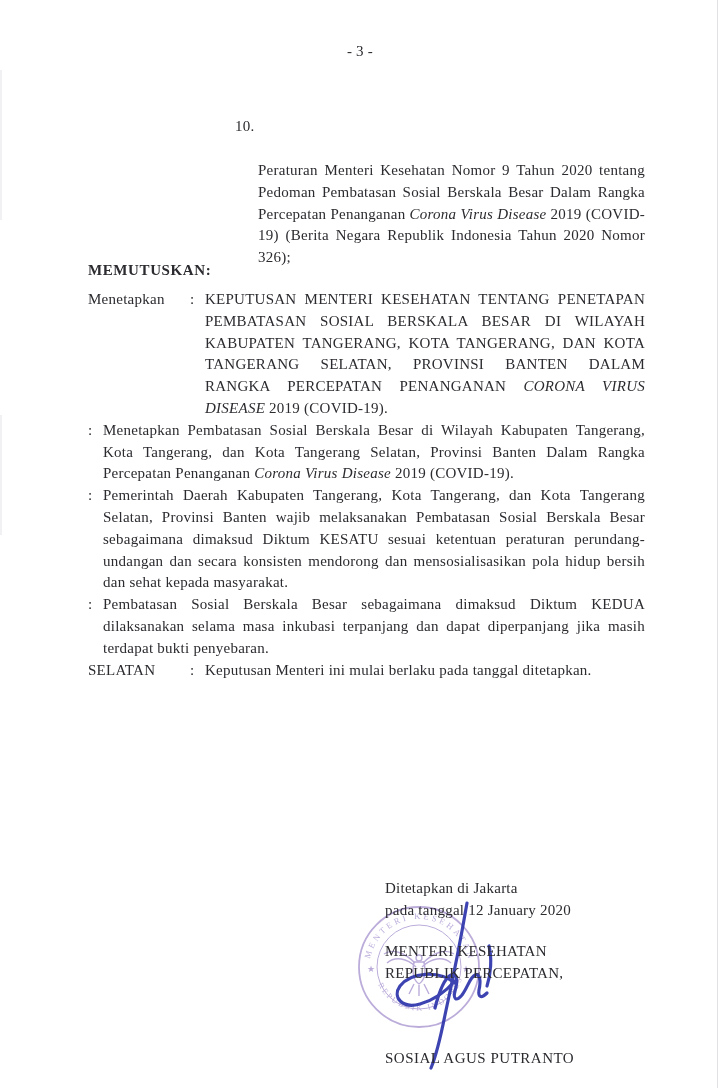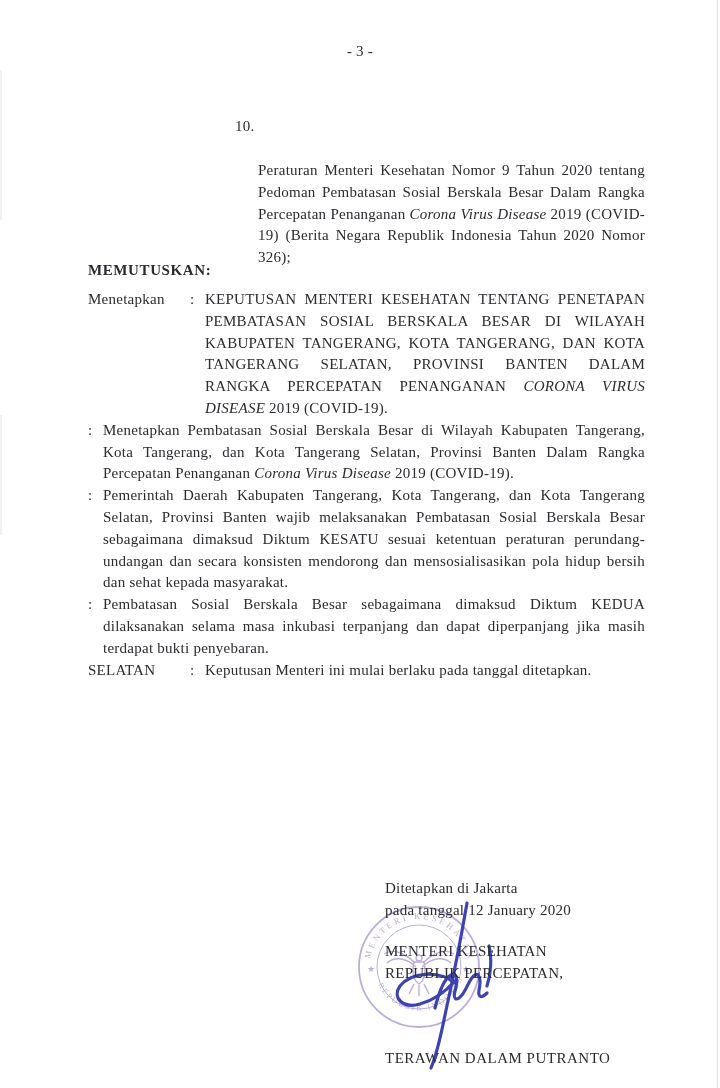--- a/index.html
+++ b/index.html
@@ -145,16 +145,16 @@
     </g>
   </svg>
 
   <div class="closing">
     <div>Ditetapkan di Jakarta</div>
     <div>pada tanggal 12 January 2020</div>
     <div class="office">
       <div>MENTERI KESEHATAN</div>
       <div>REPUBLIK PERCEPATAN,</div>
     </div>
-    <div class="signer">TERAWAN DALAM PUTRANTO</div>
+    <div class="signer">SOSIAL AGUS PUTRANTO</div>
   </div>
 
 </div>
 
 </body></html>

